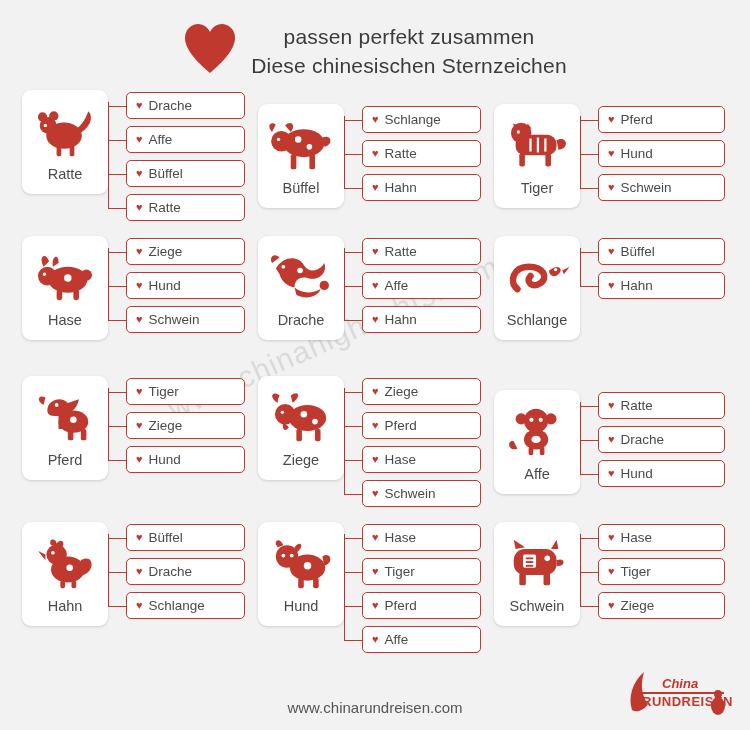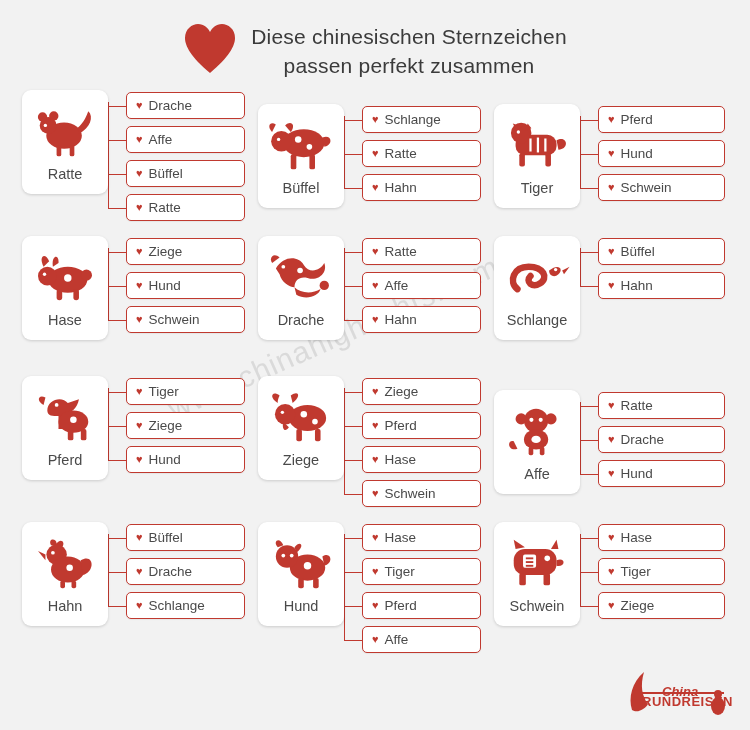--- a/index.html
+++ b/index.html
@@ -140,21 +140,20 @@
   }
   .logo{
     position:absolute;
     right:18px;bottom:10px;
     width:110px;height:56px;
   }
   .logo .lg-txt1{
     position:absolute;left:40px;top:12px;
     font-size:13px;color:#c0392f;font-weight:bold;
     font-style:italic;
-    margin-top:8px;
   }
   .logo .lg-txt2{
     position:absolute;left:20px;top:30px;
     font-size:13px;color:#c0392f;font-weight:bold;
     letter-spacing:.5px;
   }
   .logo .lg-bar{
     position:absolute;left:18px;top:28px;width:84px;height:1.5px;background:#c0392f;
   }
 </style>
@@ -163,22 +162,22 @@
 
 <div class="page">
 
   <div class="header">
     <div class="heart-big">
       <svg viewBox="0 0 54 52" width="54" height="52" aria-hidden="true">
         <path d="M27 50 C 8 34, 2 23, 2 15 C 2 6, 9 1, 15 1 C 21 1, 25 5, 27 9 C 29 5, 33 1, 39 1 C 45 1, 52 6, 52 15 C 52 23, 46 34, 27 50 Z" fill="#c0392f"></path>
       </svg>
     </div>
     <div>
+      <div class="title">passen perfekt zusammen</div>
       <div class="title">Diese chinesischen Sternzeichen</div>
-      <div class="title">passen perfekt zusammen</div>
     </div>
   </div>
 
   <div class="watermark">www.chinahighlights.com</div>
 
   <div class="grid">
 
     <div class="cell col0">
       <div class="cell-inner">
         <div class="animal-card">
@@ -632,20 +631,21 @@
           <div class="match">
               <span class="hs">♥</span>
               <span>Ziege</span>
             </div>
         </div>
       </div>
     </div>
 
   </div>
 
+  <div class="footer">www.chinarundreisen.com</div>
 
   <div class="logo">
     <svg viewBox="0 0 110 56" width="110" height="56" aria-hidden="true">
       <path d="M10 46 C6 34, 10 18, 22 8 C18 22, 20 32, 26 40 C24 44, 16 50, 10 46 Z" fill="#c0392f"></path>
       <ellipse cx="96" cy="42" rx="7" ry="9" fill="#c0392f"></ellipse>
       <circle cx="96" cy="30" r="4" fill="#c0392f"></circle>
     </svg>
     <div class="lg-bar"></div>
     <div class="lg-txt1">China</div>
     <div class="lg-txt2">RUNDREISEN</div>

